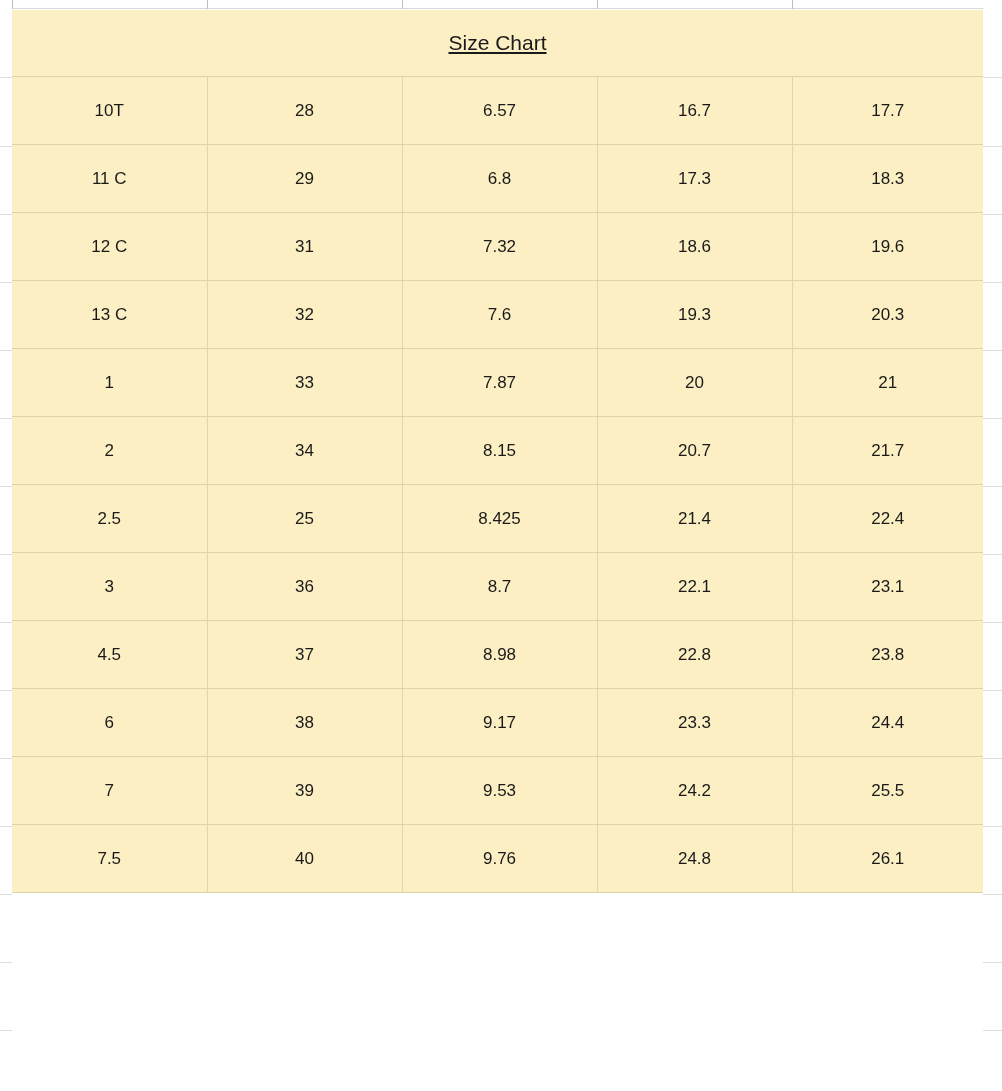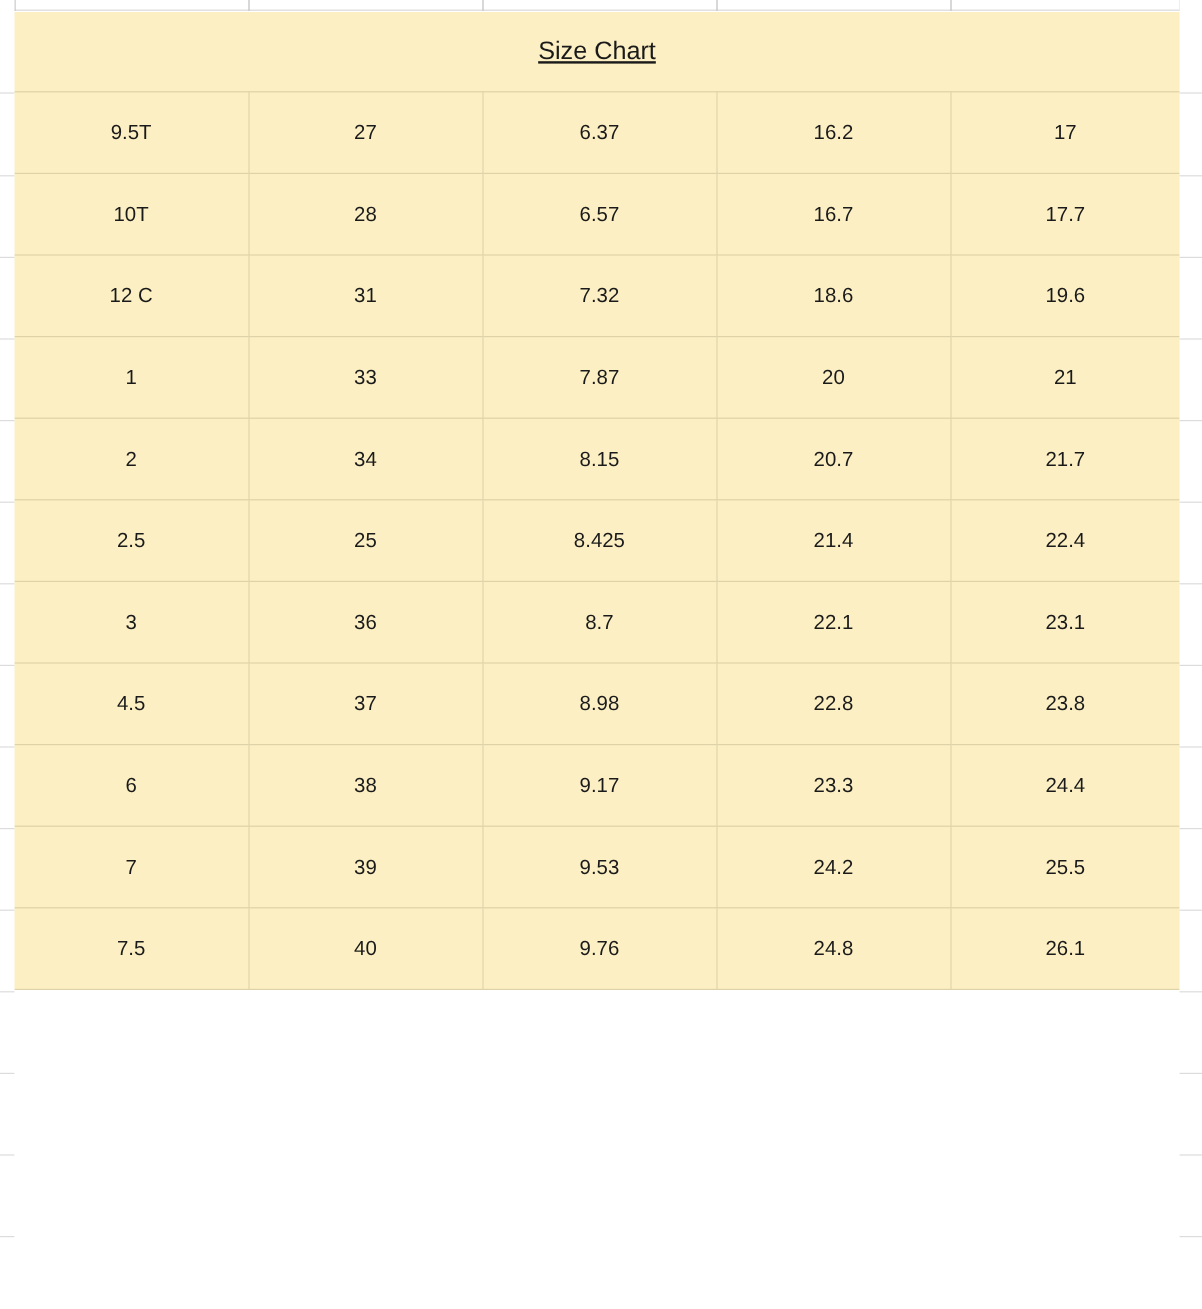--- a/index.html
+++ b/index.html
@@ -121,40 +121,47 @@
       <col class="c0">
         <col class="c1">
         <col class="c2">
         <col class="c3">
         <col class="c4">
     </colgroup>
     <tbody id="chart-body">
       <tr>
         <td class="title-cell" colspan="5">Size Chart</td>
       </tr>
-    <tr>
-          <td>9.5T</td>
-          <td>27</td>
-          <td>6.37</td>
-          <td>16.2</td>
-          <td>17</td>
-        </tr>
         <tr>
           <td>10T</td>
           <td>28</td>
           <td>6.57</td>
           <td>16.7</td>
           <td>17.7</td>
         </tr>
         <tr>
+          <td>11 C</td>
+          <td>29</td>
+          <td>6.8</td>
+          <td>17.3</td>
+          <td>18.3</td>
+        </tr>
+        <tr>
           <td>12 C</td>
           <td>31</td>
           <td>7.32</td>
           <td>18.6</td>
           <td>19.6</td>
+        </tr>
+        <tr>
+          <td>13 C</td>
+          <td>32</td>
+          <td>7.6</td>
+          <td>19.3</td>
+          <td>20.3</td>
         </tr>
         <tr>
           <td>1</td>
           <td>33</td>
           <td>7.87</td>
           <td>20</td>
           <td>21</td>
         </tr>
         <tr>
           <td>2</td>

